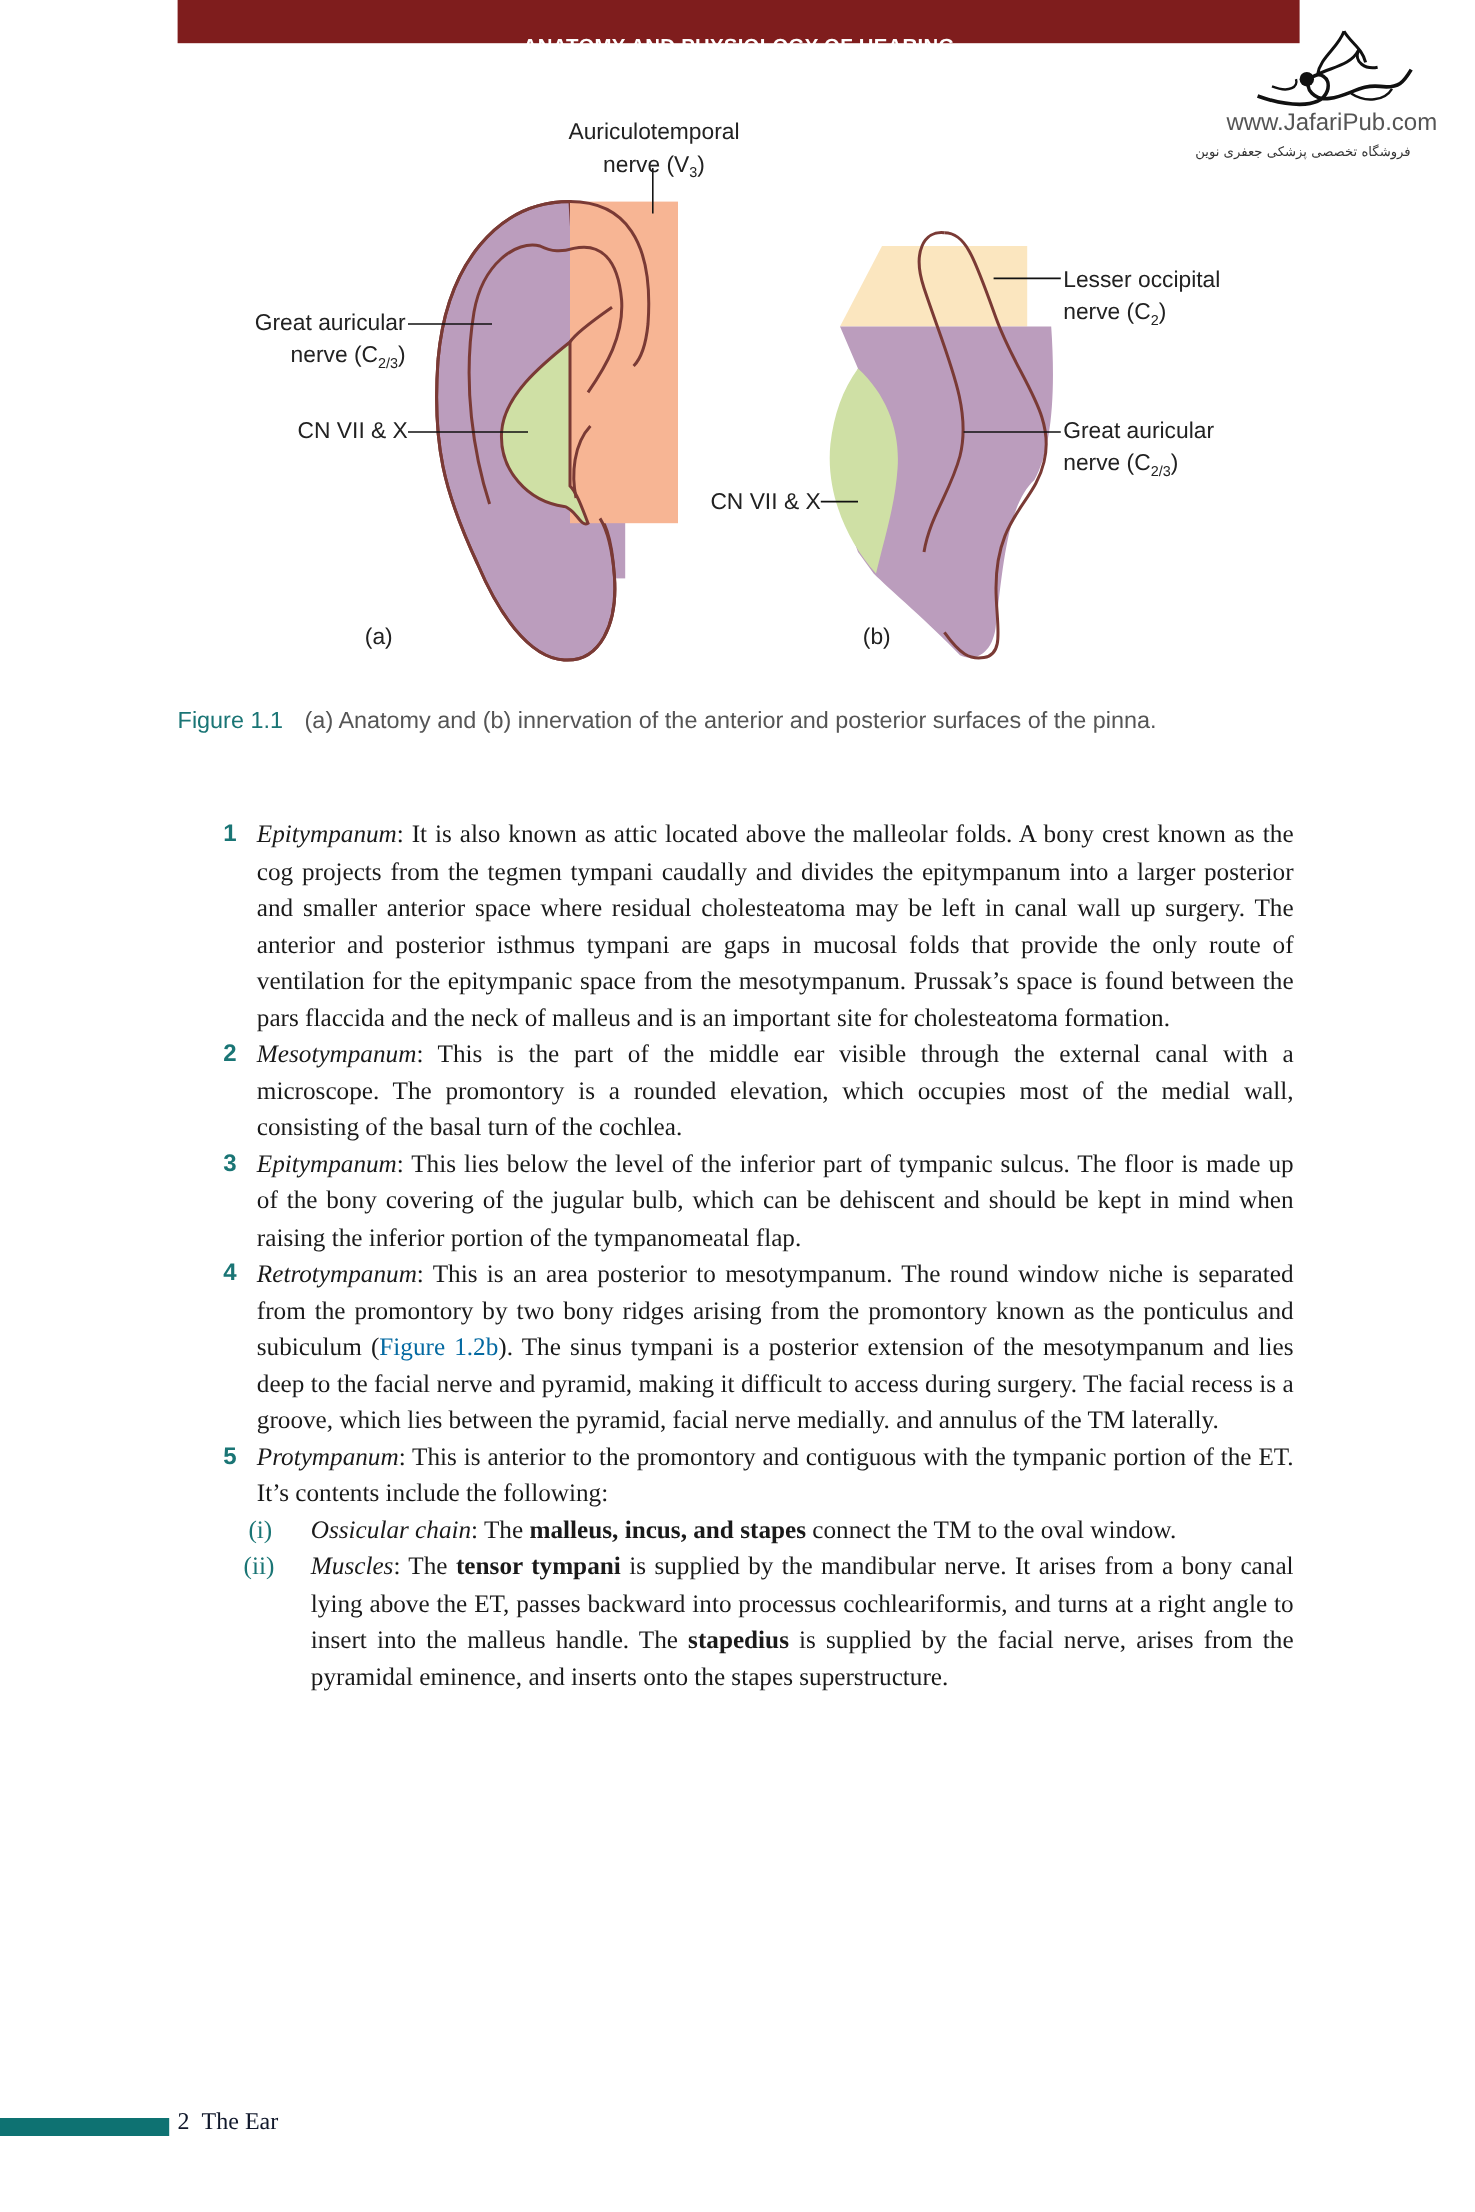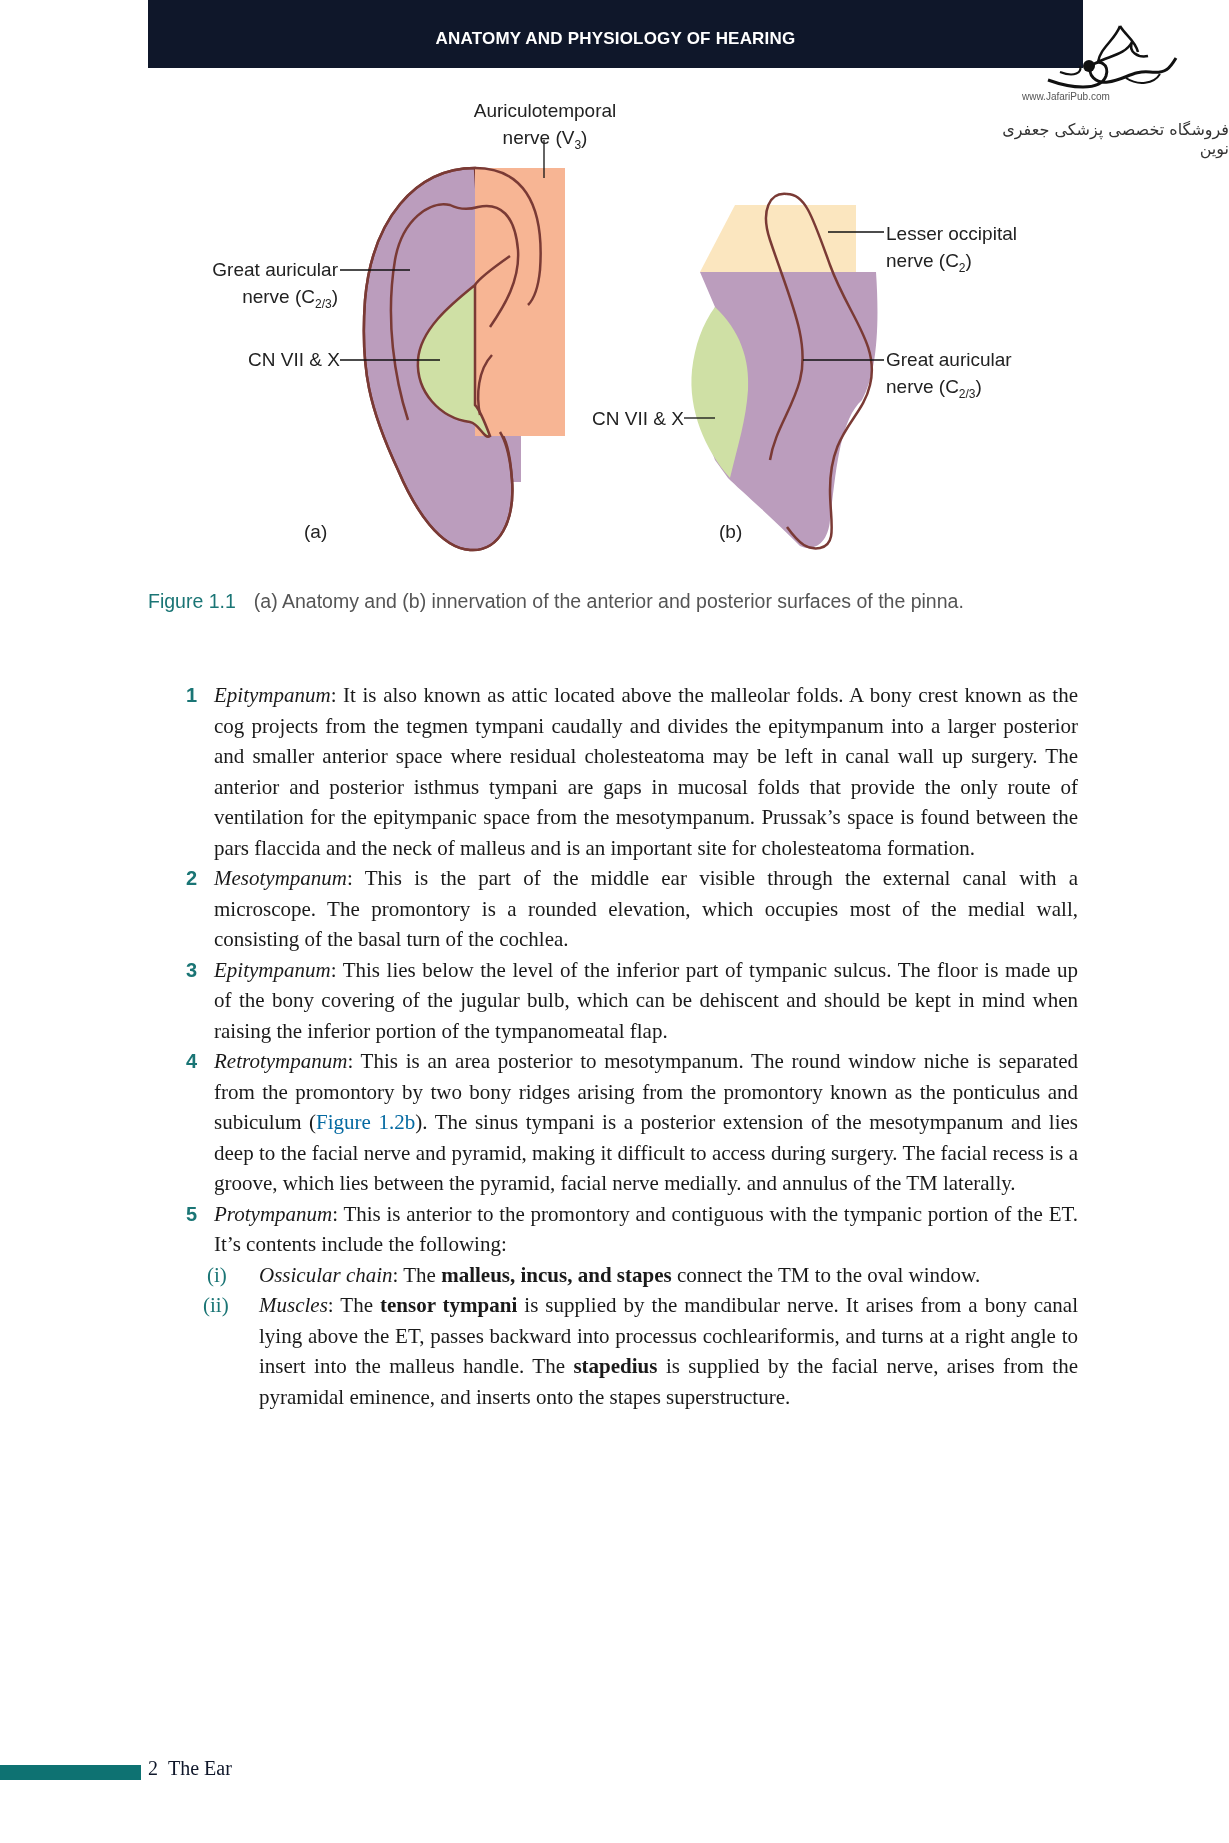--- a/index.html
+++ b/index.html
@@ -1,21 +1,21 @@
 <!DOCTYPE html>
 <html><head>
 <meta charset="utf-8">
 <style>
   html, body { margin:0; padding:0; background:#ffffff; }
   body { width:1229px; height:1843px; position:relative; overflow:hidden; font-family:"DejaVu Serif", serif; color:#1a1a1a; }
-  .header-bar { position:absolute; left:148px; top:0; width:935px; height:68px; background:#0f172a; }
+  .header-bar { position:absolute; left:148px; top:0; width:935px; height:36px; background:#7f1d1d; }
   .header-title { position:absolute; left:0; right:0; top:29px; text-align:center; color:#ffffff; font-family:"Liberation Sans", sans-serif; font-weight:bold; font-size:17px; letter-spacing:0.2px; }
   .logo { position:absolute; left:1020px; top:22px; width:170px; height:120px; }
-  .logo-url { position:absolute; left:1022px; top:91px; font-family:"Liberation Sans", sans-serif; font-size:10px; color:#555; }
-  .logo-fa { position:absolute; left:996px; top:120px; font-family:"DejaVu Sans", sans-serif; font-size:16px; color:#333; direction:rtl; }
+  .logo-url { position:absolute; left:1022px; top:91px; font-family:"Liberation Sans", sans-serif; font-size:20px; color:#555; }
+  .logo-fa { position:absolute; left:996px; top:120px; font-family:"DejaVu Sans", sans-serif; font-size:11px; color:#333; direction:rtl; }
   .figure { position:absolute; left:0; top:0; width:1109px; height:580px; }
   .fig-label { position:absolute; font-family:"Liberation Sans", sans-serif; font-size:19px; color:#222; line-height:27px; }
   .fig-label sub { font-size:12px; }
   .caption { position:absolute; left:148px; top:590px; font-family:"Liberation Sans", sans-serif; font-size:19.5px; color:#555; }
   .caption .fig-no { color:#1a7575; margin-right:18px; }
   .body-text { position:absolute; left:148px; top:680px; width:930px; font-family:"Liberation Serif", serif; font-size:21px; line-height:30.5px; color:#1a1a1a; }
   .intro { margin:0 0 11px 0; }
   .list { list-style:none; margin:0; padding:0; }
   .item { position:relative; padding-left:66px; text-align:justify; }
   .item-num { position:absolute; left:38px; top:0; font-family:"Liberation Sans", sans-serif; font-weight:bold; color:#1a7575; font-size:20px; }

